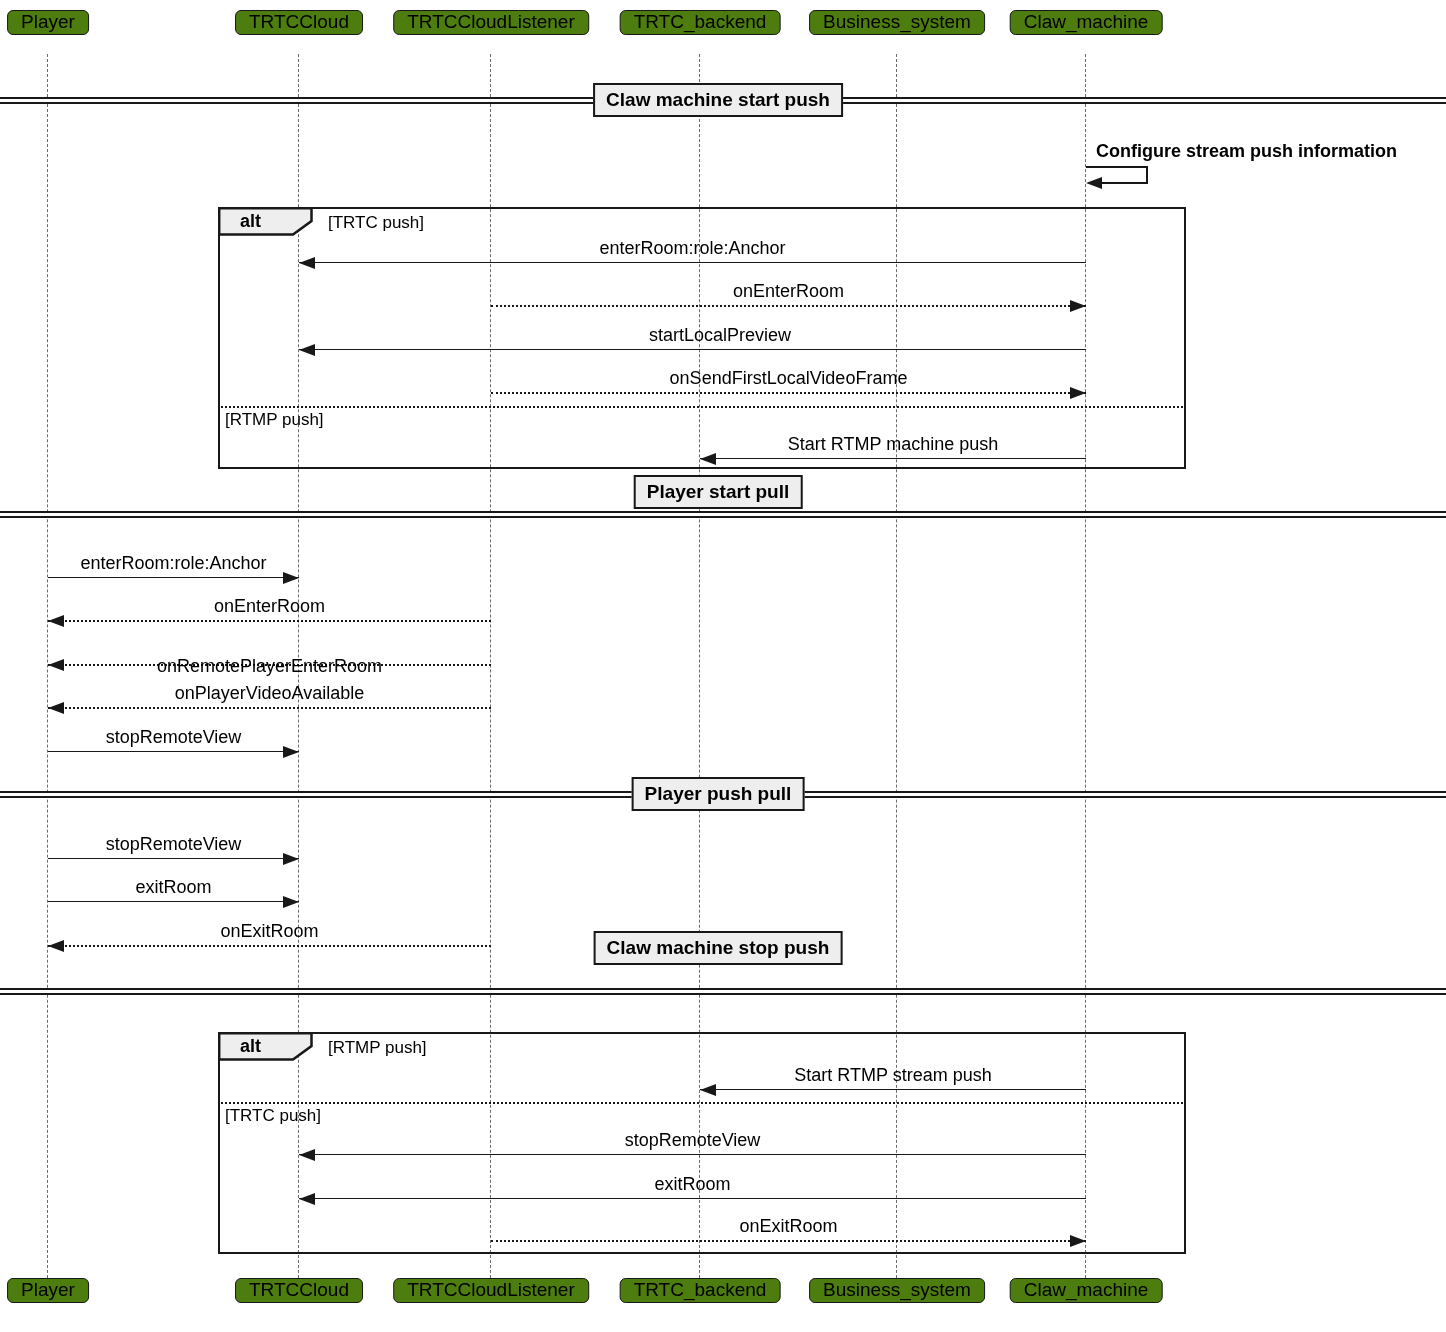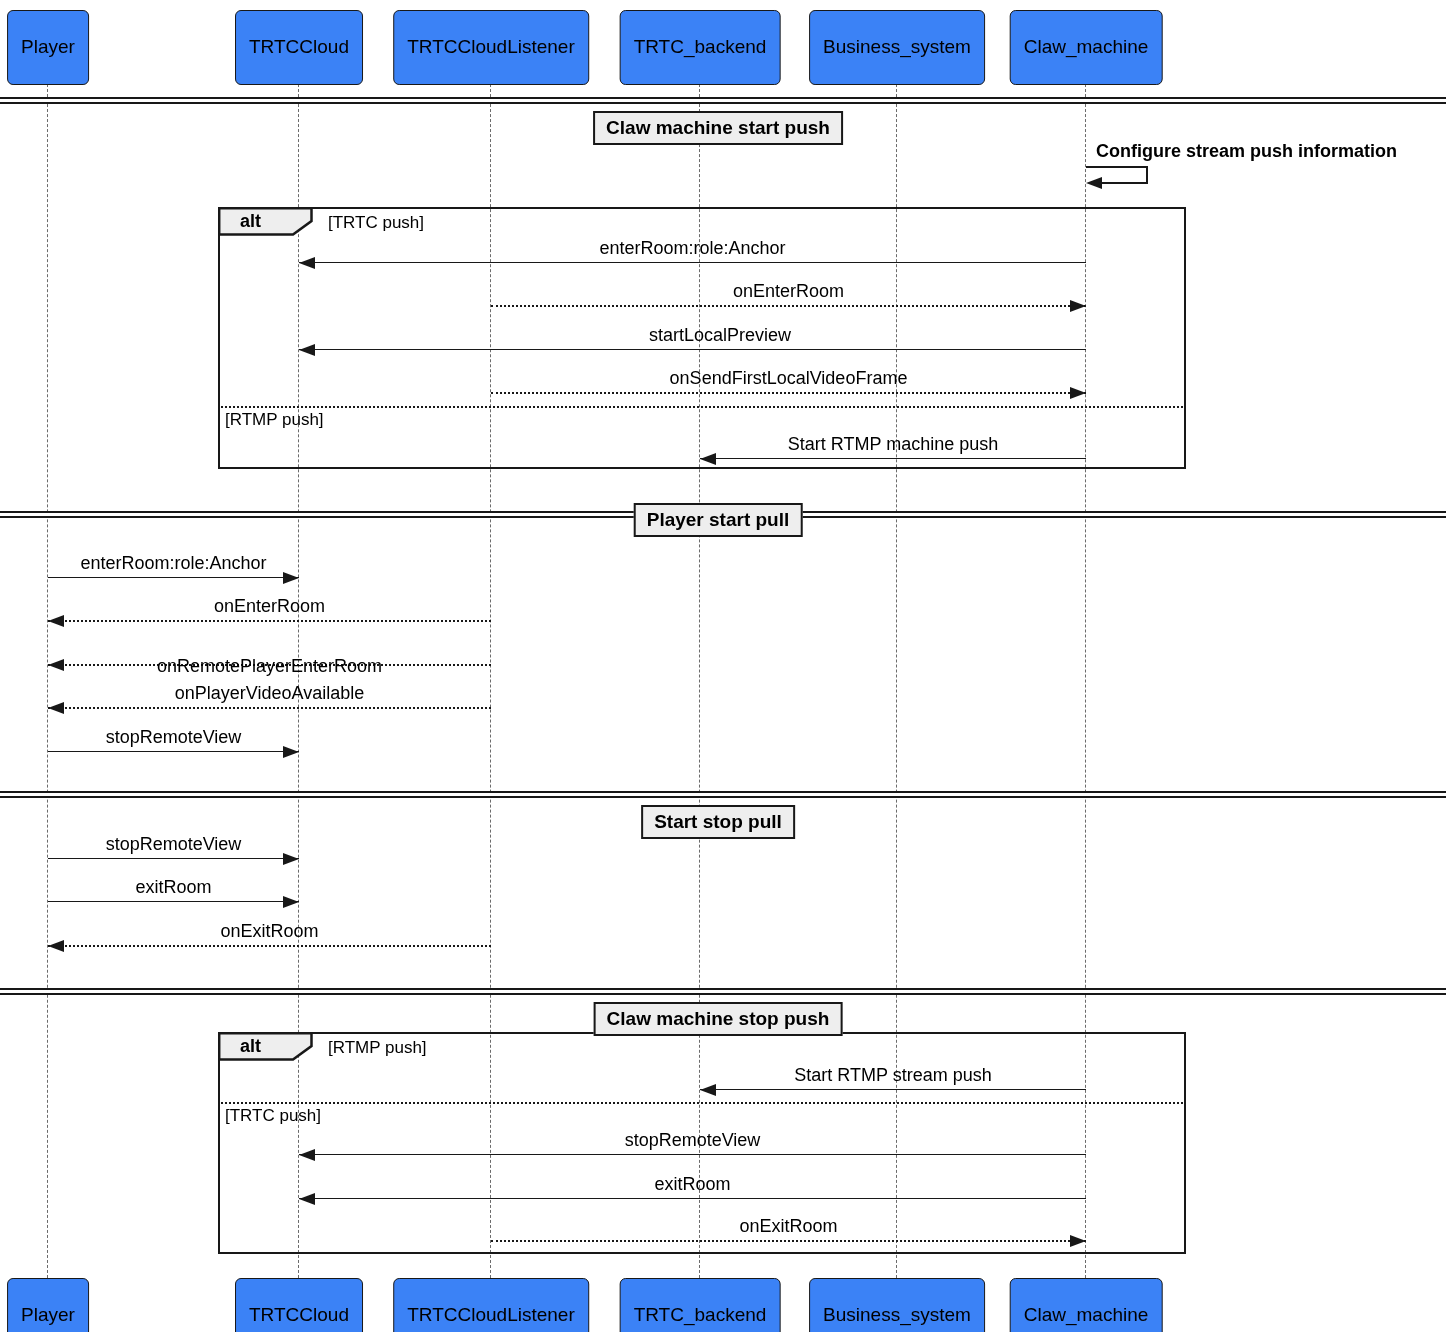--- a/index.html
+++ b/index.html
@@ -13,24 +13,24 @@
     overflow: hidden;
   }
   .lifeline {
     position: absolute;
     width: 0;
     border-left: 1.5px dashed #6b6b6b;
   }
   .participant {
     position: absolute;
     transform: translateX(-50%);
-    background: #3b82f6;
+    background: #4d7c0f;
     border: 1.6px solid #181818;
     border-radius: 6px;
-    padding: 25px 13px;
+    padding: 0 13px;
     font-size: 19px;
     line-height: 1.2;
     white-space: nowrap;
   }
   .dline {
     position: absolute;
     left: 0;
     width: 100%;
     height: 3px;
     background: #ffffff;
@@ -39,21 +39,20 @@
   }
   .divider-label {
     position: absolute;
     transform: translate(-50%, -50%);
     background: #EEEEEE;
     border: 2.5px solid #181818;
     padding: 4px 11px;
     font-size: 19px;
     font-weight: bold;
     white-space: nowrap;
-    margin-top: 28px;
   }
   .msg-line {
     position: absolute;
     height: 0;
     border-top: 1.6px solid #181818;
   }
   .msg-line.dotted { border-top: 2px dotted #181818; }
   .arrow-head {
     position: absolute;
     width: 0; height: 0;
@@ -175,22 +174,22 @@
     <div class="msg-line dotted" style="left: 491px; top: 1240px; width: 595px;"></div>
     <div class="arrow-head right" style="top: 1234.5px; left: 1070px;"></div>
     <div class="msg-label" style="left: 788.5px; top: 1216px;">onExitRoom</div>
     <div class="self-label" style="left: 1096px; top: 141px;">Configure stream push information</div>
     <div class="self-line" style="left: 1086px; top: 166px; width: 62px; height: 2px;"></div>
     <div class="self-line" style="left: 1146px; top: 166px; width: 2px; height: 18px;"></div>
     <div class="self-line" style="left: 1100px; top: 182px; width: 48px; height: 2px;"></div>
     <div class="arrow-head left" style="left: 1086px; top: 176.5px;"></div>
     <div class="divider-label" style="left: 718px; top: 100px;">Claw machine start push</div>
     <div class="divider-label" style="left: 718px; top: 492px;">Player start pull</div>
-    <div class="divider-label" style="left: 718px; top: 794px;">Start stop pull</div>
-    <div class="divider-label" style="left: 718px; top: 991px;">Claw machine stop push</div>
+    <div class="divider-label" style="left: 718px; top: 794px;">Player push pull</div>
+    <div class="divider-label" style="left: 718px; top: 948px;">Claw machine stop push</div>
     <div class="participant" style="left: 48px; top: 10px;">Player</div>
     <div class="participant" style="left: 299px; top: 10px;">TRTCCloud</div>
     <div class="participant" style="left: 491px; top: 10px;">TRTCCloudListener</div>
     <div class="participant" style="left: 700px; top: 10px;">TRTC_backend</div>
     <div class="participant" style="left: 897px; top: 10px;">Business_system</div>
     <div class="participant" style="left: 1086px; top: 10px;">Claw_machine</div>
     <div class="participant" style="left: 48px; top: 1278px;">Player</div>
     <div class="participant" style="left: 299px; top: 1278px;">TRTCCloud</div>
     <div class="participant" style="left: 491px; top: 1278px;">TRTCCloudListener</div>
     <div class="participant" style="left: 700px; top: 1278px;">TRTC_backend</div>

